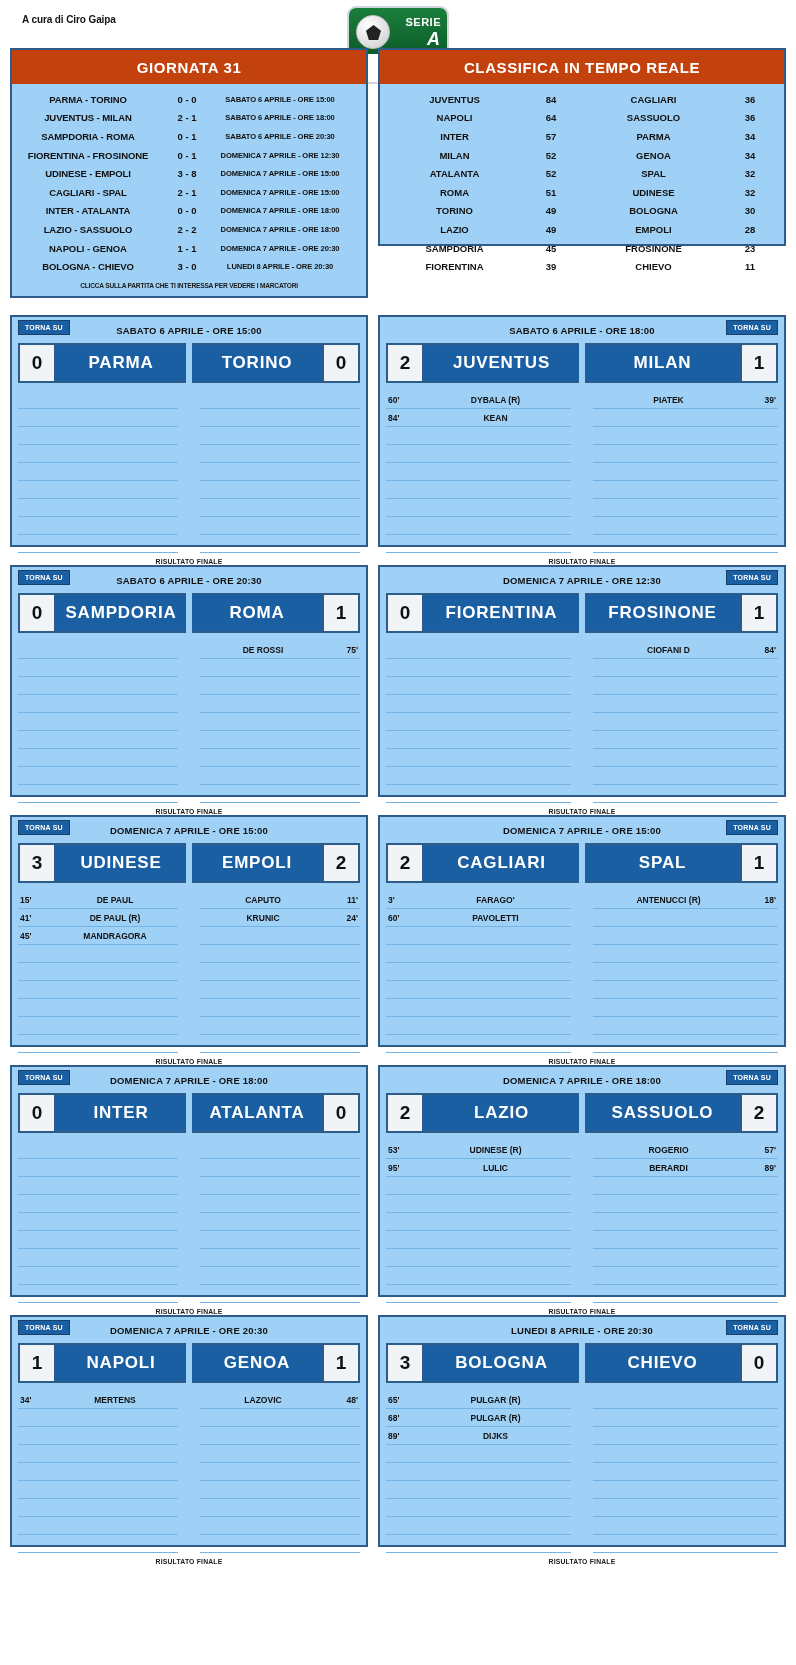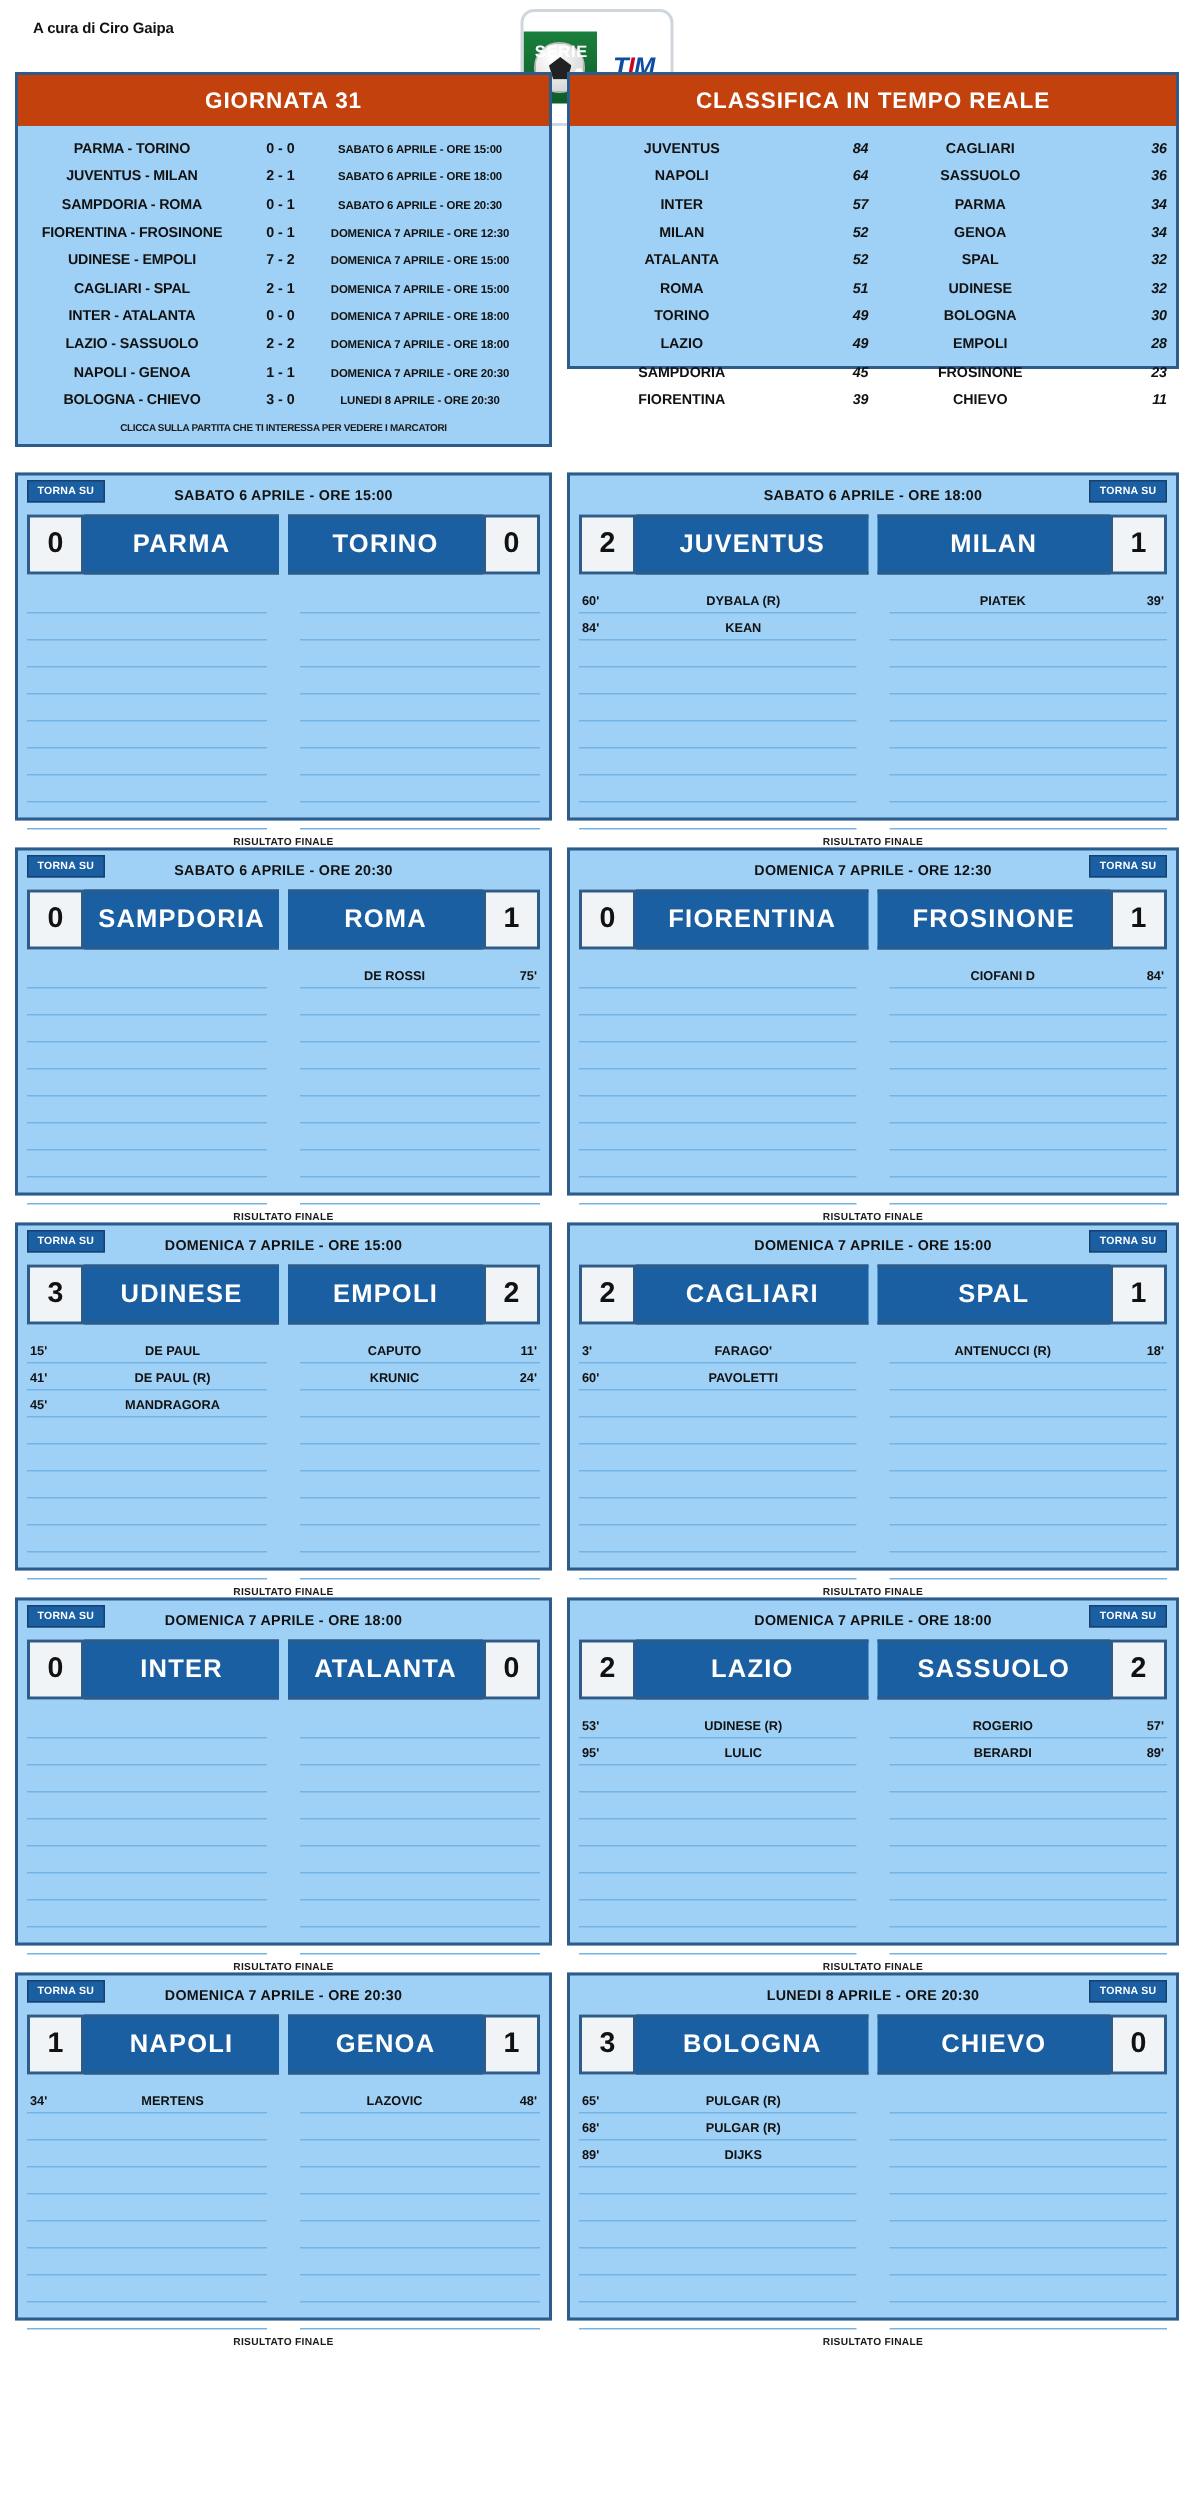--- a/index.html
+++ b/index.html
@@ -20,21 +20,21 @@
   }
 
   
   .logo {
     position: absolute;
     left: 347px; top: 6px;
     width: 102px; height: 78px;
     background: #ffffff;
     border: 2px solid #cfd6dd;
     border-radius: 9px;
-    display: flex; flex-direction: row;
+    display: flex; flex-direction: column;
     align-items: center; justify-content: flex-start;
     overflow: hidden;
   }
   .logo-top {
     width: 100%; height: 48px;
     background: linear-gradient(#1a7f3c, #0d5c2a);
     display: flex; align-items: center; justify-content: center;
     position: relative;
   }
   .logo-ball {
@@ -108,21 +108,21 @@
   #standings { left: 378px; top: 48px; width: 408px; height: 198px; }
   #standings .panel-header { height: 34px; font-size: 15px; }
   .st-wrap { display: flex; padding: 6px 6px 0 6px; gap: 6px; }
   .st-col { flex: 1; }
   .st-row {
     display: flex; align-items: center;
     height: 18.6px;
     font-size: 9.5px; font-weight: bold; color: #111;
   }
   .st-team { flex: 1; text-align: center; }
-  .st-pts  { width: 56px; text-align: right; font-style: italic; }
+  .st-pts  { width: 56px; text-align: center; }
 
   
   .match {
     position: absolute;
     width: 358px;
     background: #9fd0f5;
     border: 2px solid #2d5c8a;
   }
   .m-left  { left: 10px; }
   .m-right { left: 378px; width: 408px; }
@@ -231,21 +231,21 @@
         <div class="fx-score">0 - 1</div>
         <div class="fx-when">SABATO 6 APRILE - ORE 20:30</div>
       </div>
       <div class="fx-row">
         <div class="fx-match">FIORENTINA - FROSINONE</div>
         <div class="fx-score">0 - 1</div>
         <div class="fx-when">DOMENICA 7 APRILE - ORE 12:30</div>
       </div>
       <div class="fx-row">
         <div class="fx-match">UDINESE - EMPOLI</div>
-        <div class="fx-score">7 - 2</div>
+        <div class="fx-score">3 - 8</div>
         <div class="fx-when">DOMENICA 7 APRILE - ORE 15:00</div>
       </div>
       <div class="fx-row">
         <div class="fx-match">CAGLIARI - SPAL</div>
         <div class="fx-score">2 - 1</div>
         <div class="fx-when">DOMENICA 7 APRILE - ORE 15:00</div>
       </div>
       <div class="fx-row">
         <div class="fx-match">INTER - ATALANTA</div>
         <div class="fx-score">0 - 0</div>

